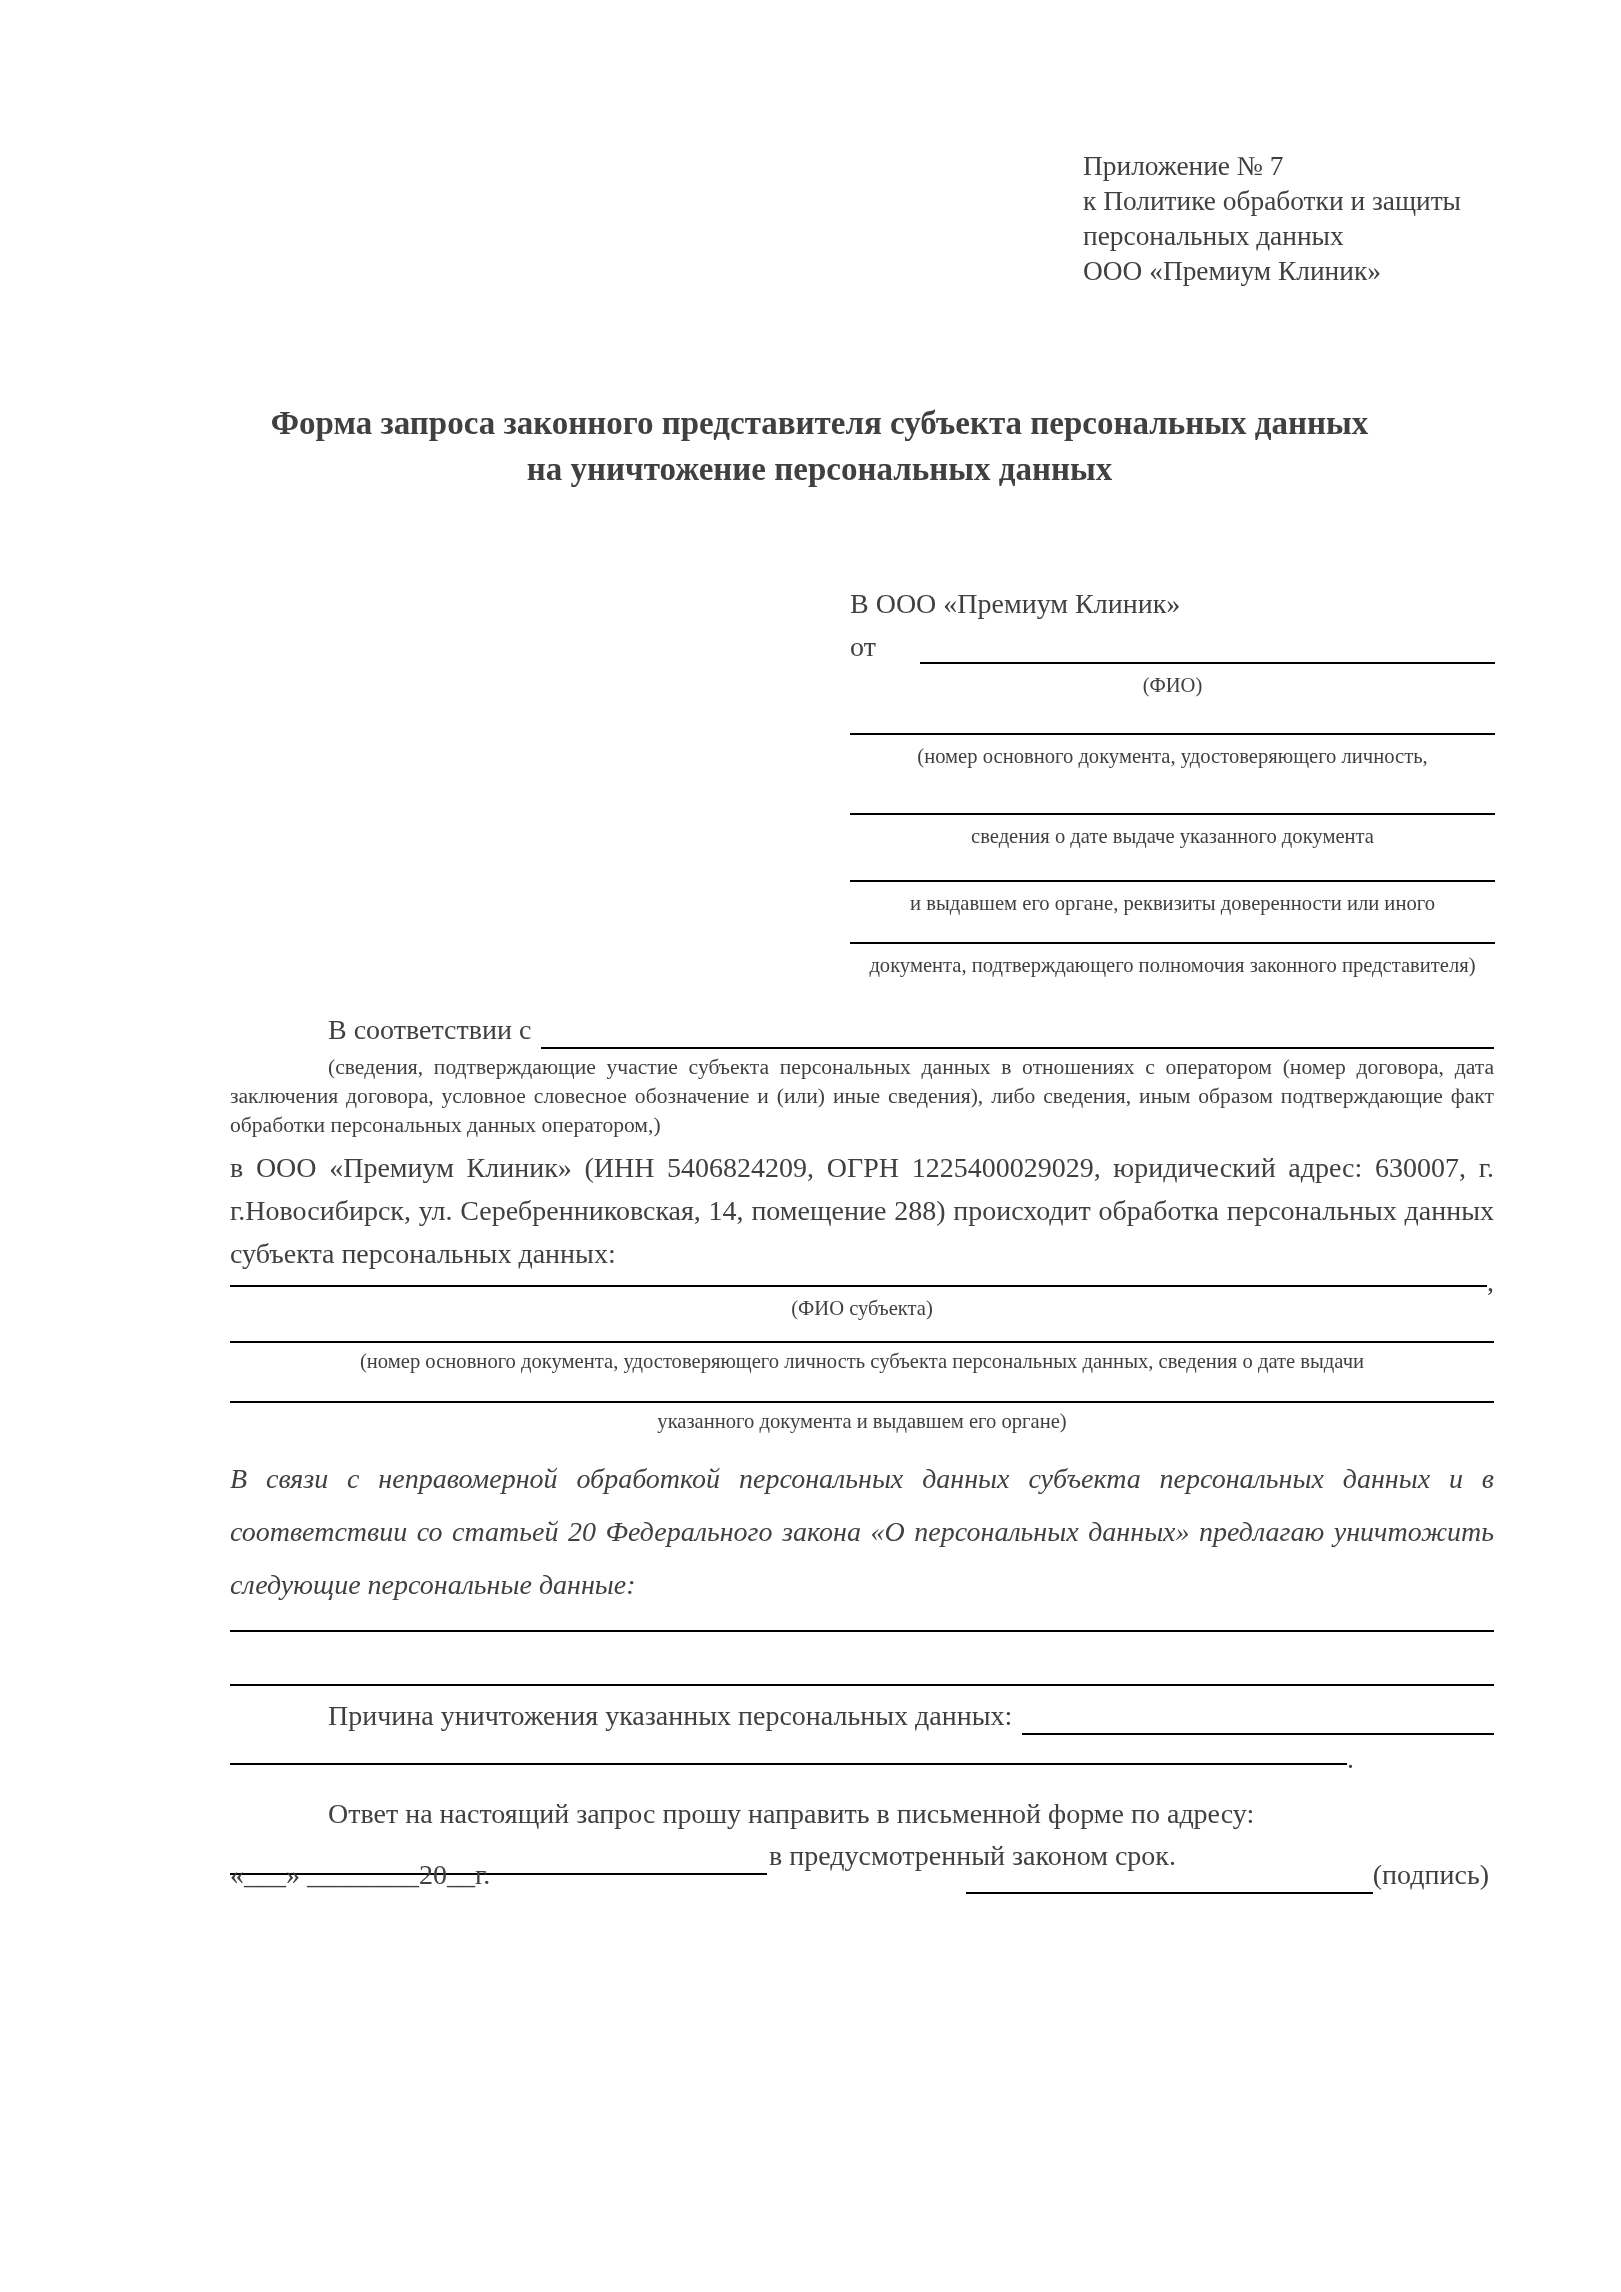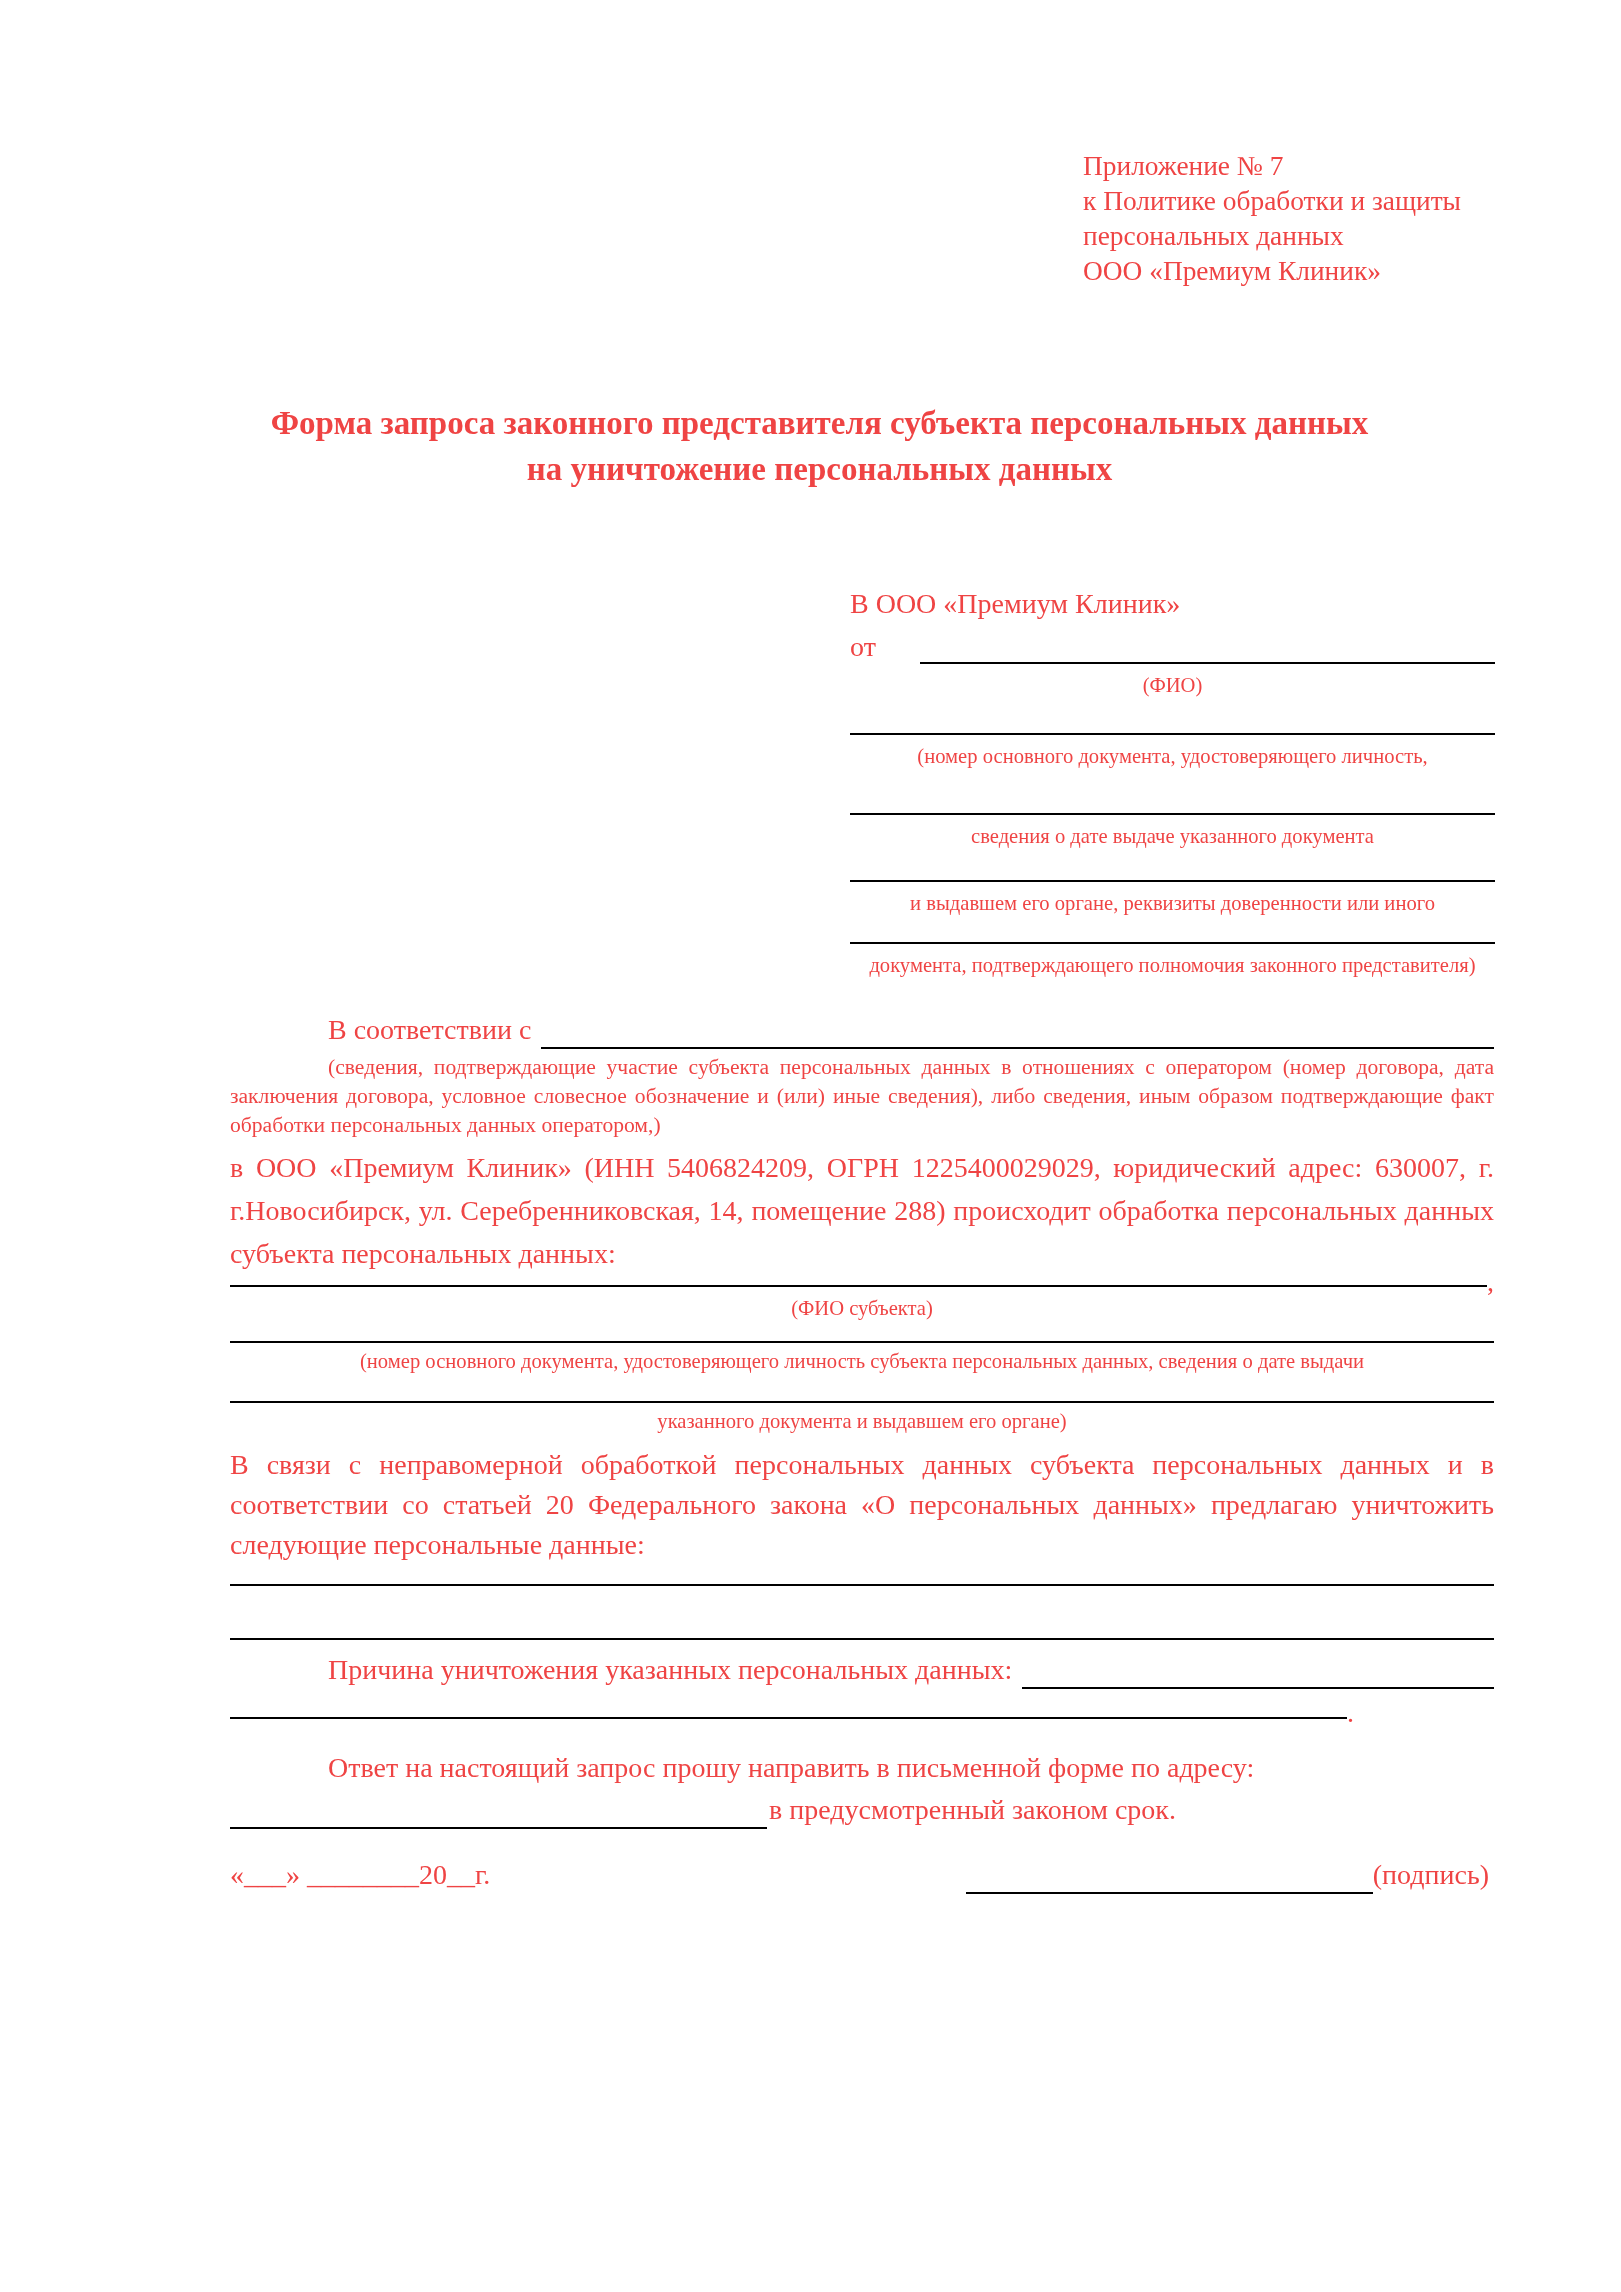--- a/index.html
+++ b/index.html
@@ -1,21 +1,21 @@
 <!DOCTYPE html>
 <html><head>
 <meta charset="utf-8">
 <style>
   html,body { margin:0; padding:0; background:#ffffff; }
   .page {
     position:relative;
     width:1621px; height:2284px;
     background:#ffffff;
     font-family:"Liberation Serif","DejaVu Serif",serif;
-    color:#ef4444;
+    color:#404040;
     overflow:hidden;
   }
   
   .doc-header {
     position:absolute; left:1083px; top:149px;
     font-size:27.4px; line-height:35px; white-space:nowrap;
   }
   
   .doc-title {
     position:absolute; left:147px; width:1345px; top:400px;
@@ -44,21 +44,21 @@
     font-size:28px; line-height:39px;
   }
   .accordance { display:flex; }
   .accordance .lead { flex:none; padding-left:98px; white-space:nowrap; }
   .note {
     font-size:21.6px; line-height:29px; text-align:justify;
     text-indent:98px; margin-top:3.9px;
   }
   .par { text-align:justify; }
   .op-par  { margin-top:5.9px;  line-height:43px; }
-  .req-par { margin-top:10px;  line-height:40px; }
+  .req-par { margin-top:17px;  line-height:53px;font-style:italic; }
   .fio-row { display:flex; align-items:flex-end; margin-top:2px; }
   .fio-row .rule { flex:1 1 auto; height:5.9px; }
   .fio-row .tail { flex:none; line-height:9.8px; }
   .lrule { height:0; border-bottom:2.9px solid #000000; }
   .cm20 { margin-top:19.6px; } .cm28 { margin-top:27.4px; }
   .cap-wide { margin-top:5.9px; }
   .blank1 { margin-top:19.6px; } .blank2 { margin-top:52px; }
   .reason-row { display:flex; align-items:flex-end; margin-top:9.8px; }
   .reason-row .lbl { flex:none; padding-left:98px; white-space:nowrap; }
   .period-row { display:flex; align-items:flex-end; margin-top:17.6px; height:11.8px; }

